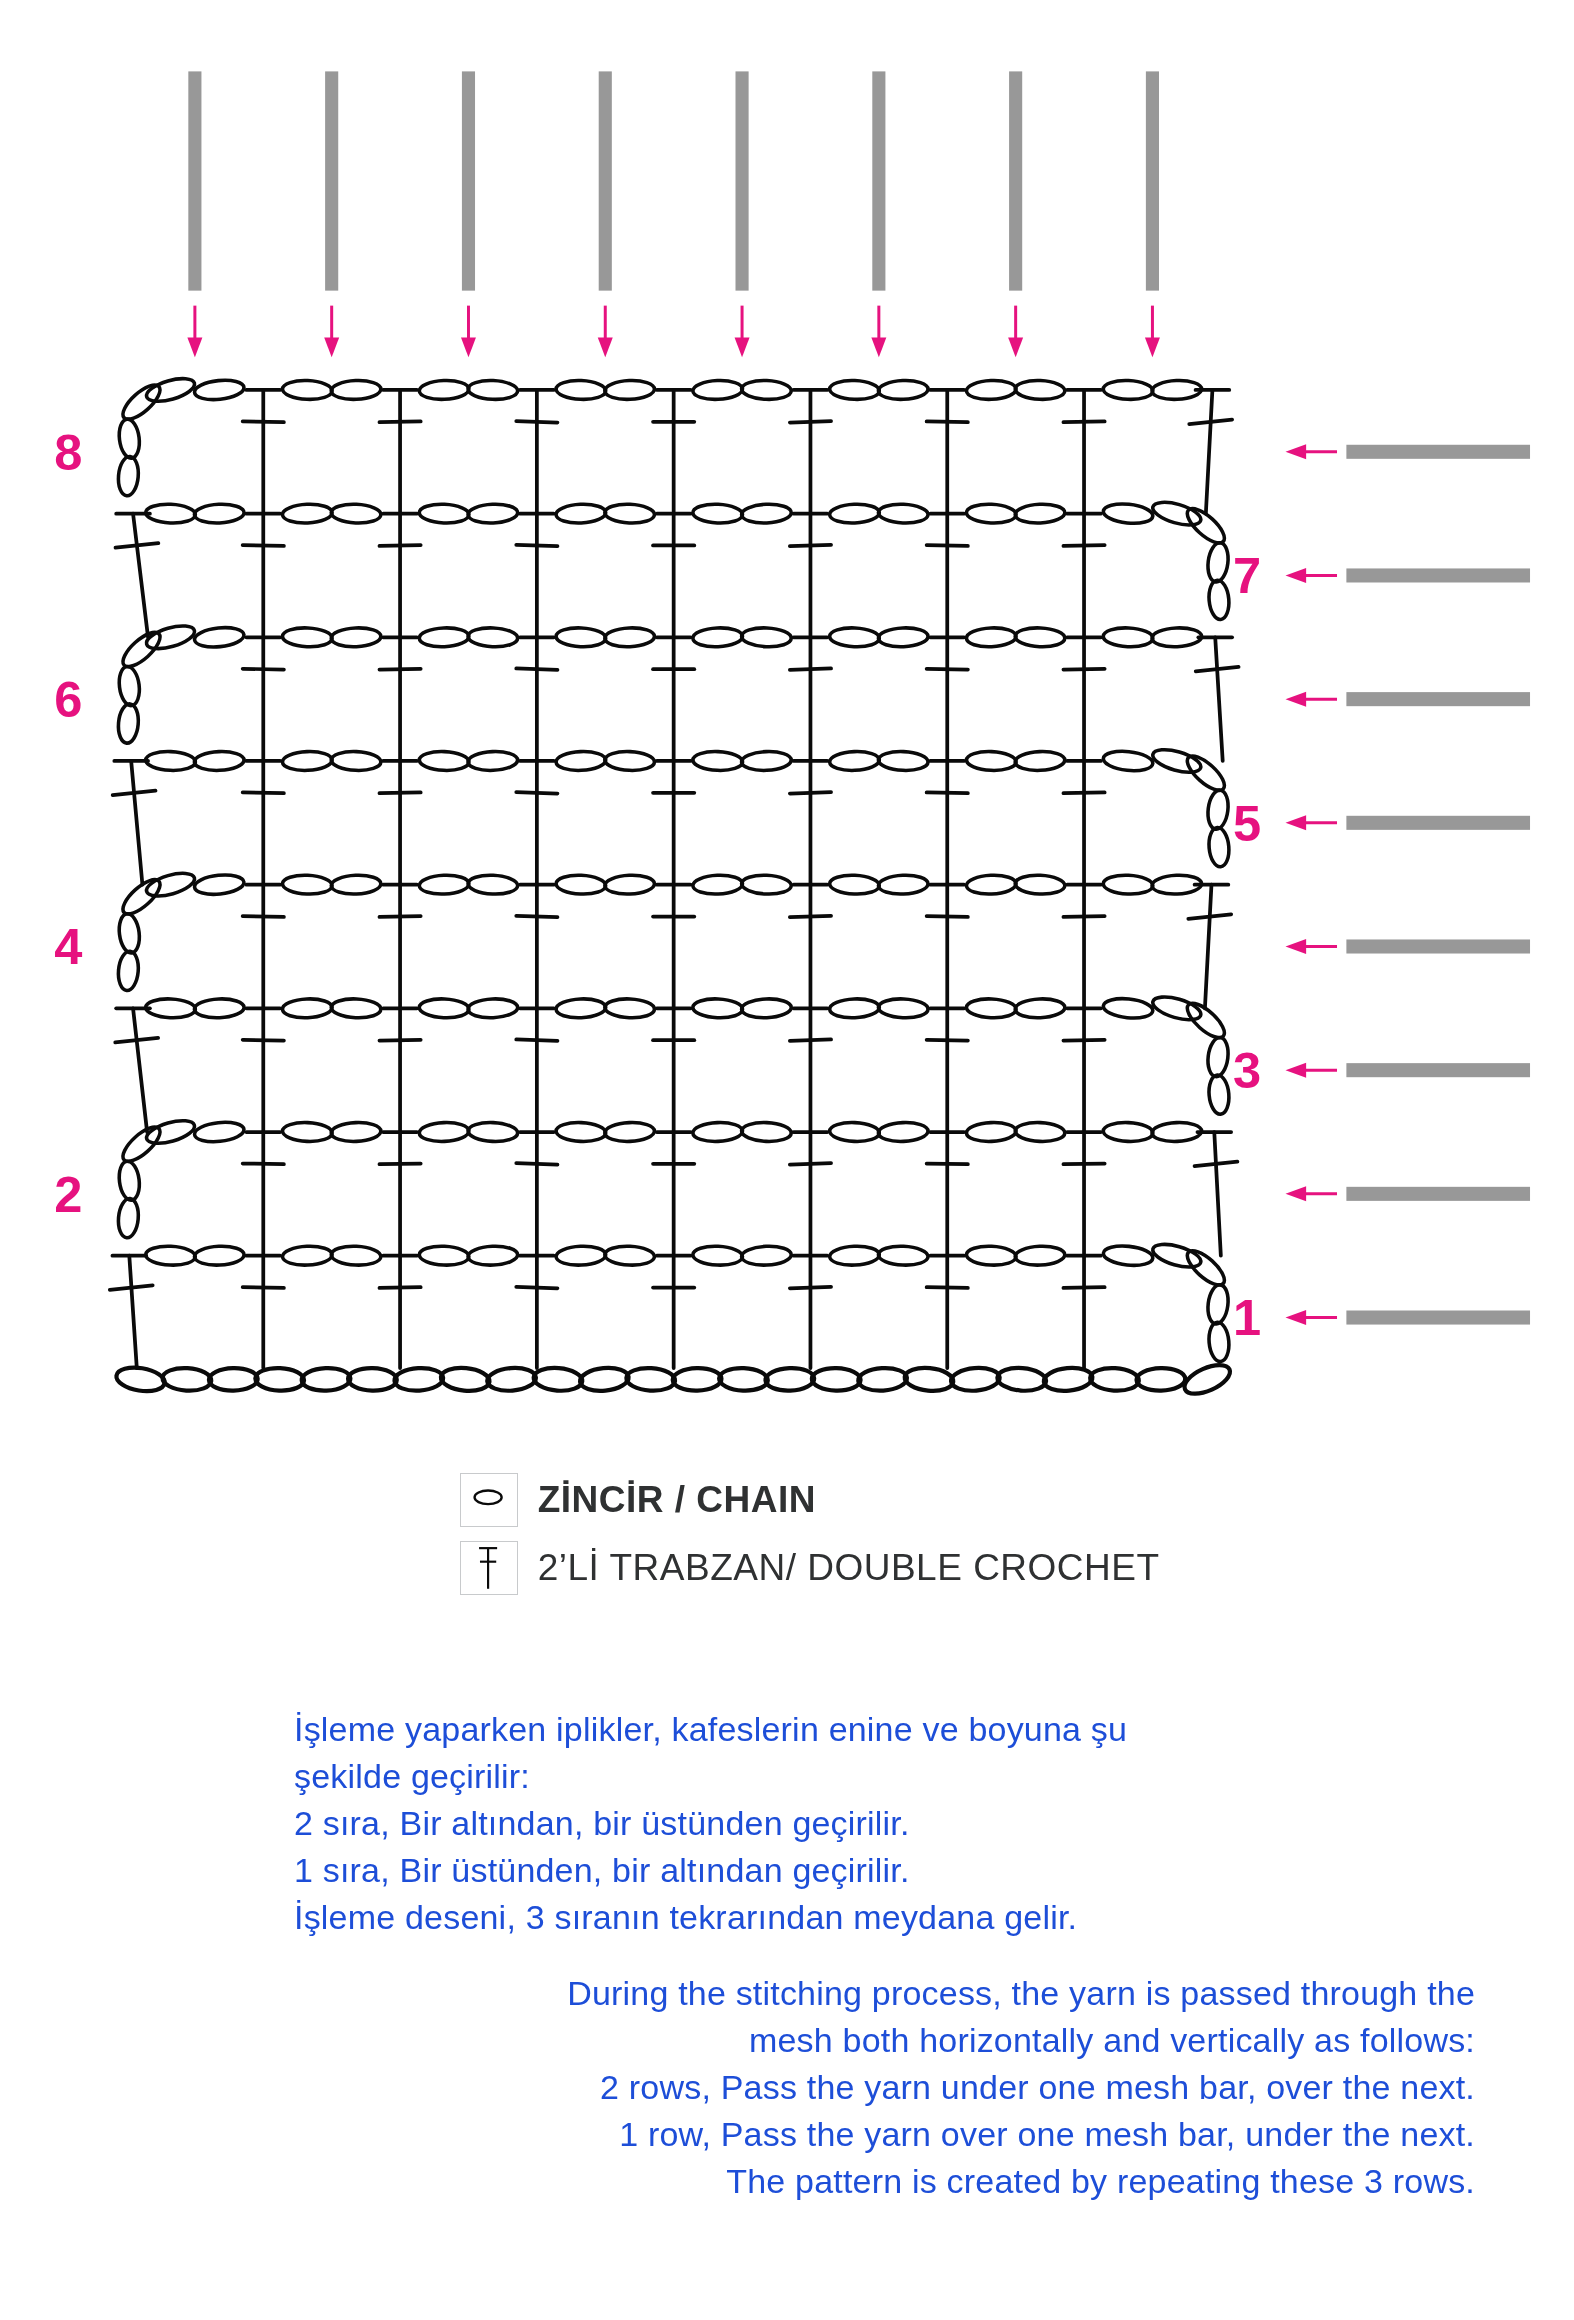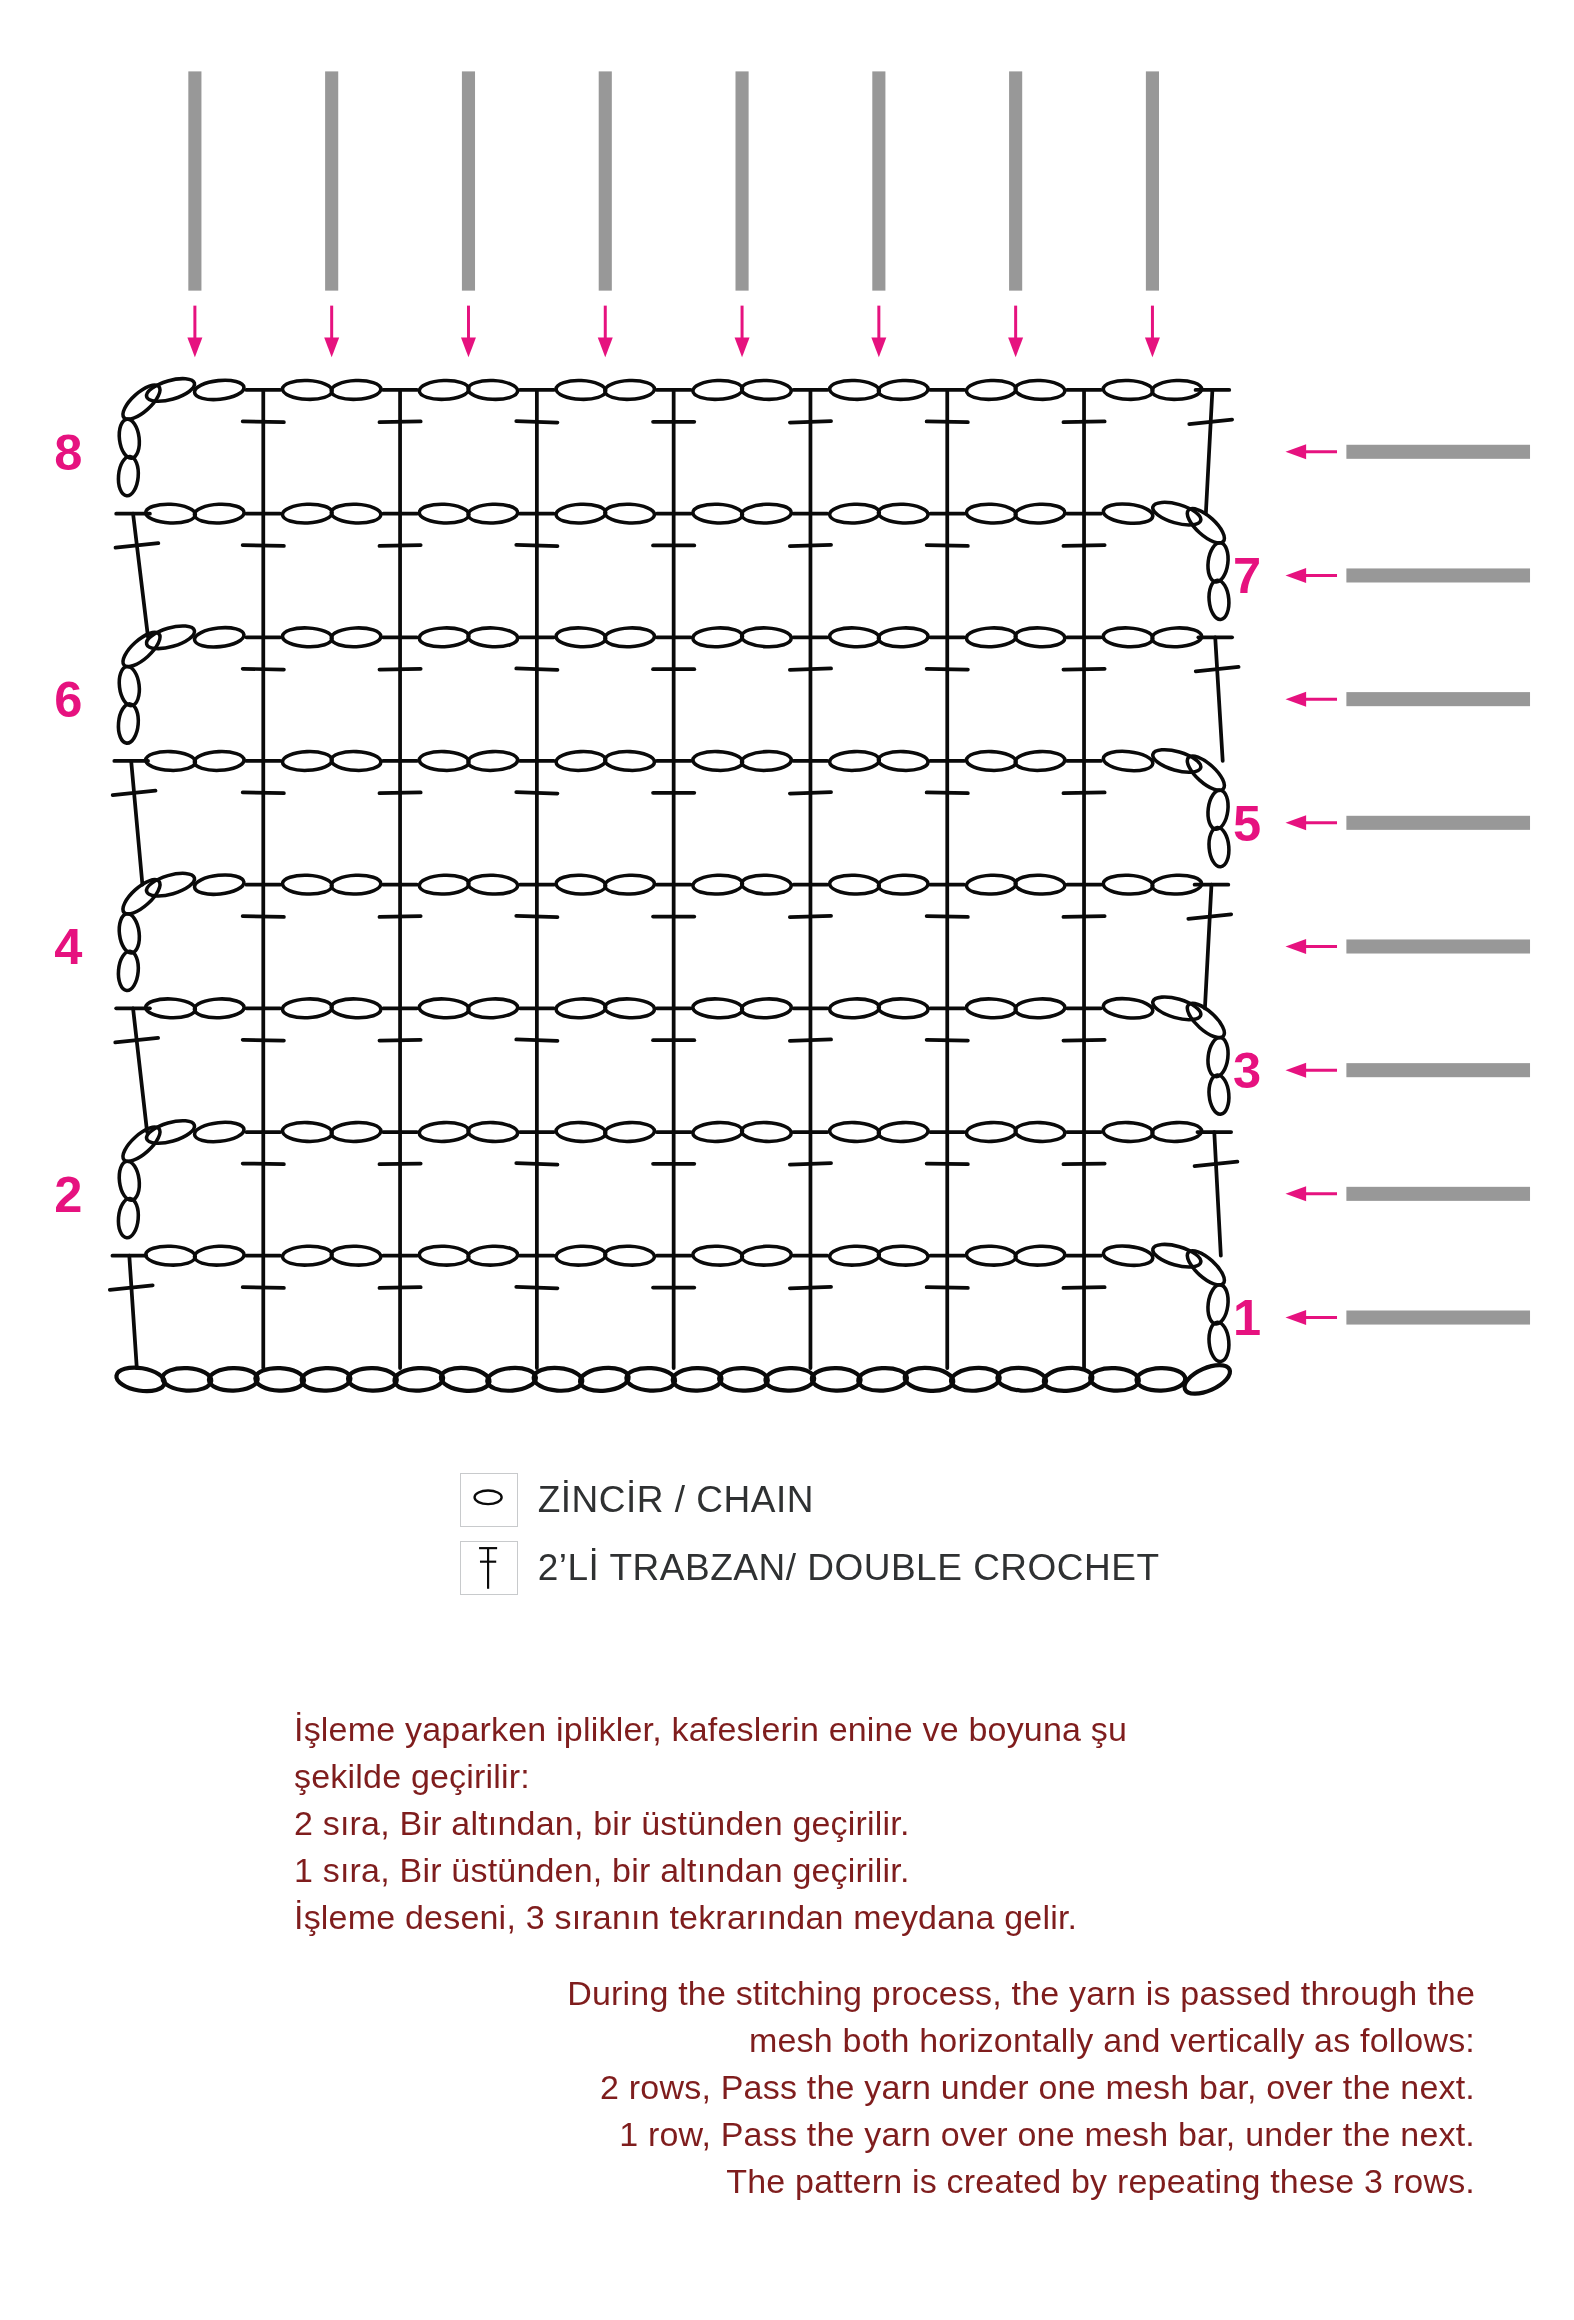--- a/index.html
+++ b/index.html
@@ -3,32 +3,32 @@
 <meta charset="utf-8">
 <style>
   html,body{margin:0;padding:0;}
   body{
     width:1575px;height:2321px;background:#ffffff;position:relative;overflow:hidden;
     font-family:"Liberation Sans", sans-serif;
   }
   #chart-svg{position:absolute;left:0;top:0;}
   .legend{position:absolute;left:0;top:0;width:1575px;height:0;}
   .legend-row{position:absolute;left:460px;display:flex;align-items:center;gap:19.7px;}
-  .legend-row.r0{top:1473px;}
+  .legend-row.r0{top:1473px;font-weight:bold;}
   .legend-row.r1{top:1541px;}
   .legend-box{
     width:58px;height:54px;box-sizing:border-box;border:1.4px solid #C8CACC;
     background:#fff;display:flex;align-items:center;justify-content:center;flex:0 0 auto;
   }
   .legend-label{
     font-size:37px;color:#2F3132;letter-spacing:0.5px;white-space:nowrap;
   }
   .note{
     position:absolute;left:294px;width:1181px;white-space:pre-line;
-    font-size:34px;line-height:47px;color:#7f1d1d;letter-spacing:0.2px;
+    font-size:34px;line-height:47px;color:#1d4ed8;letter-spacing:0.2px;
   }
   .note-tr{top:1706px;}
   .note-en{top:1970px;text-align:right;}
 </style>
 </head>
 <body>
 
 <svg id="chart-svg" width="1575" height="1462" viewBox="0 0 1681 1560">
     <g>
       <rect x="201" y="76" width="14" height="234" fill="#989898"></rect>

